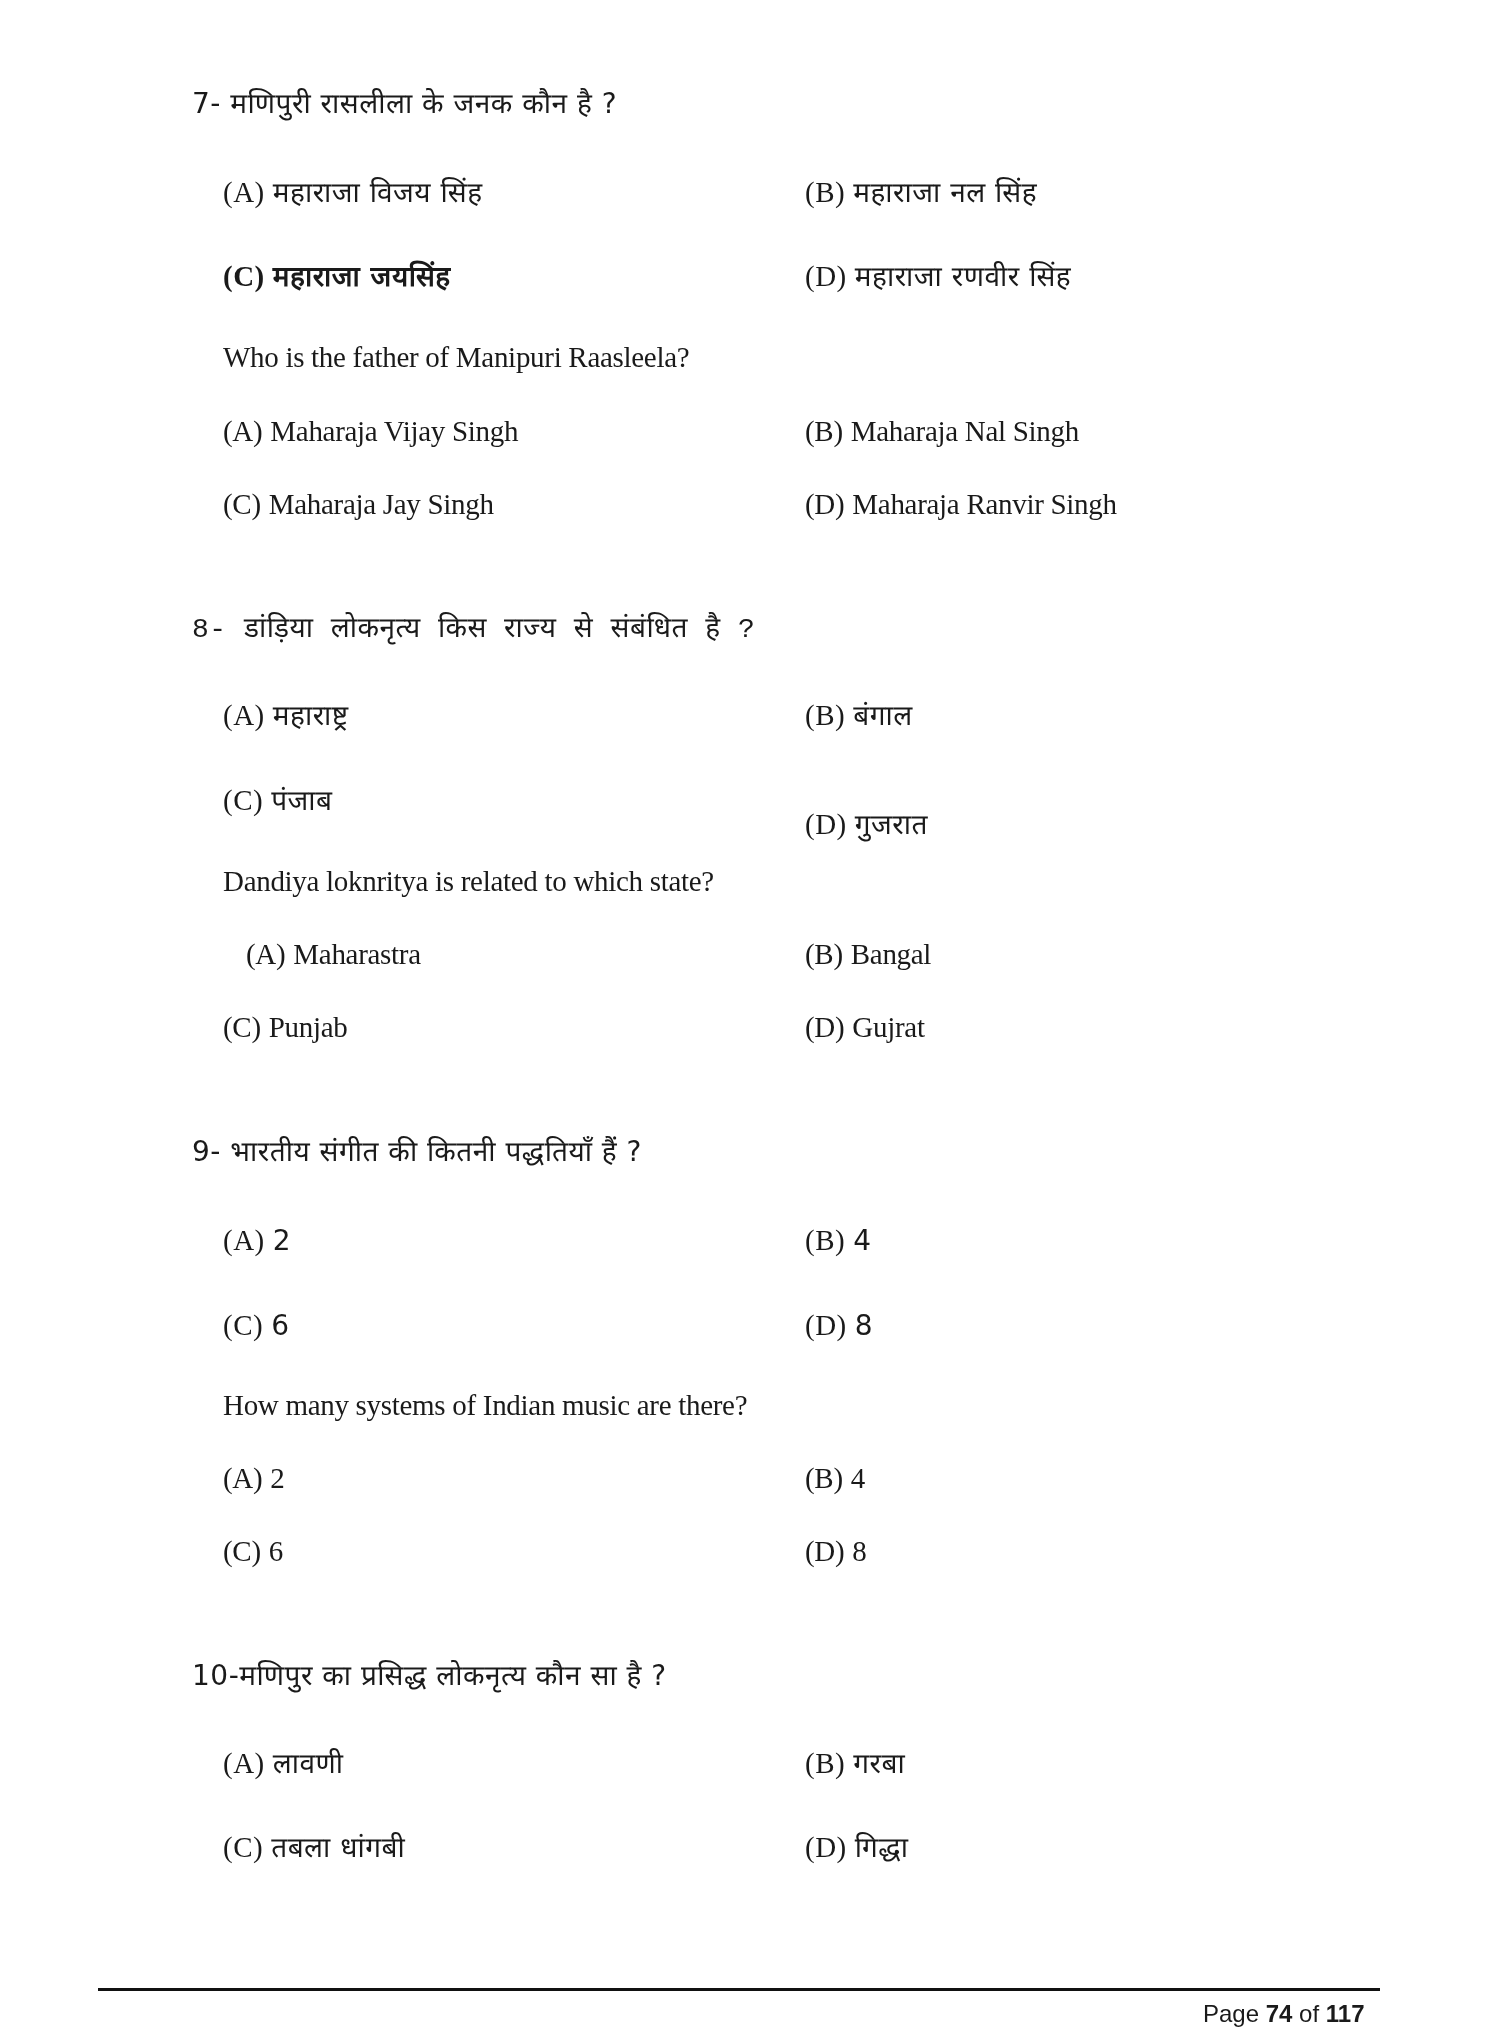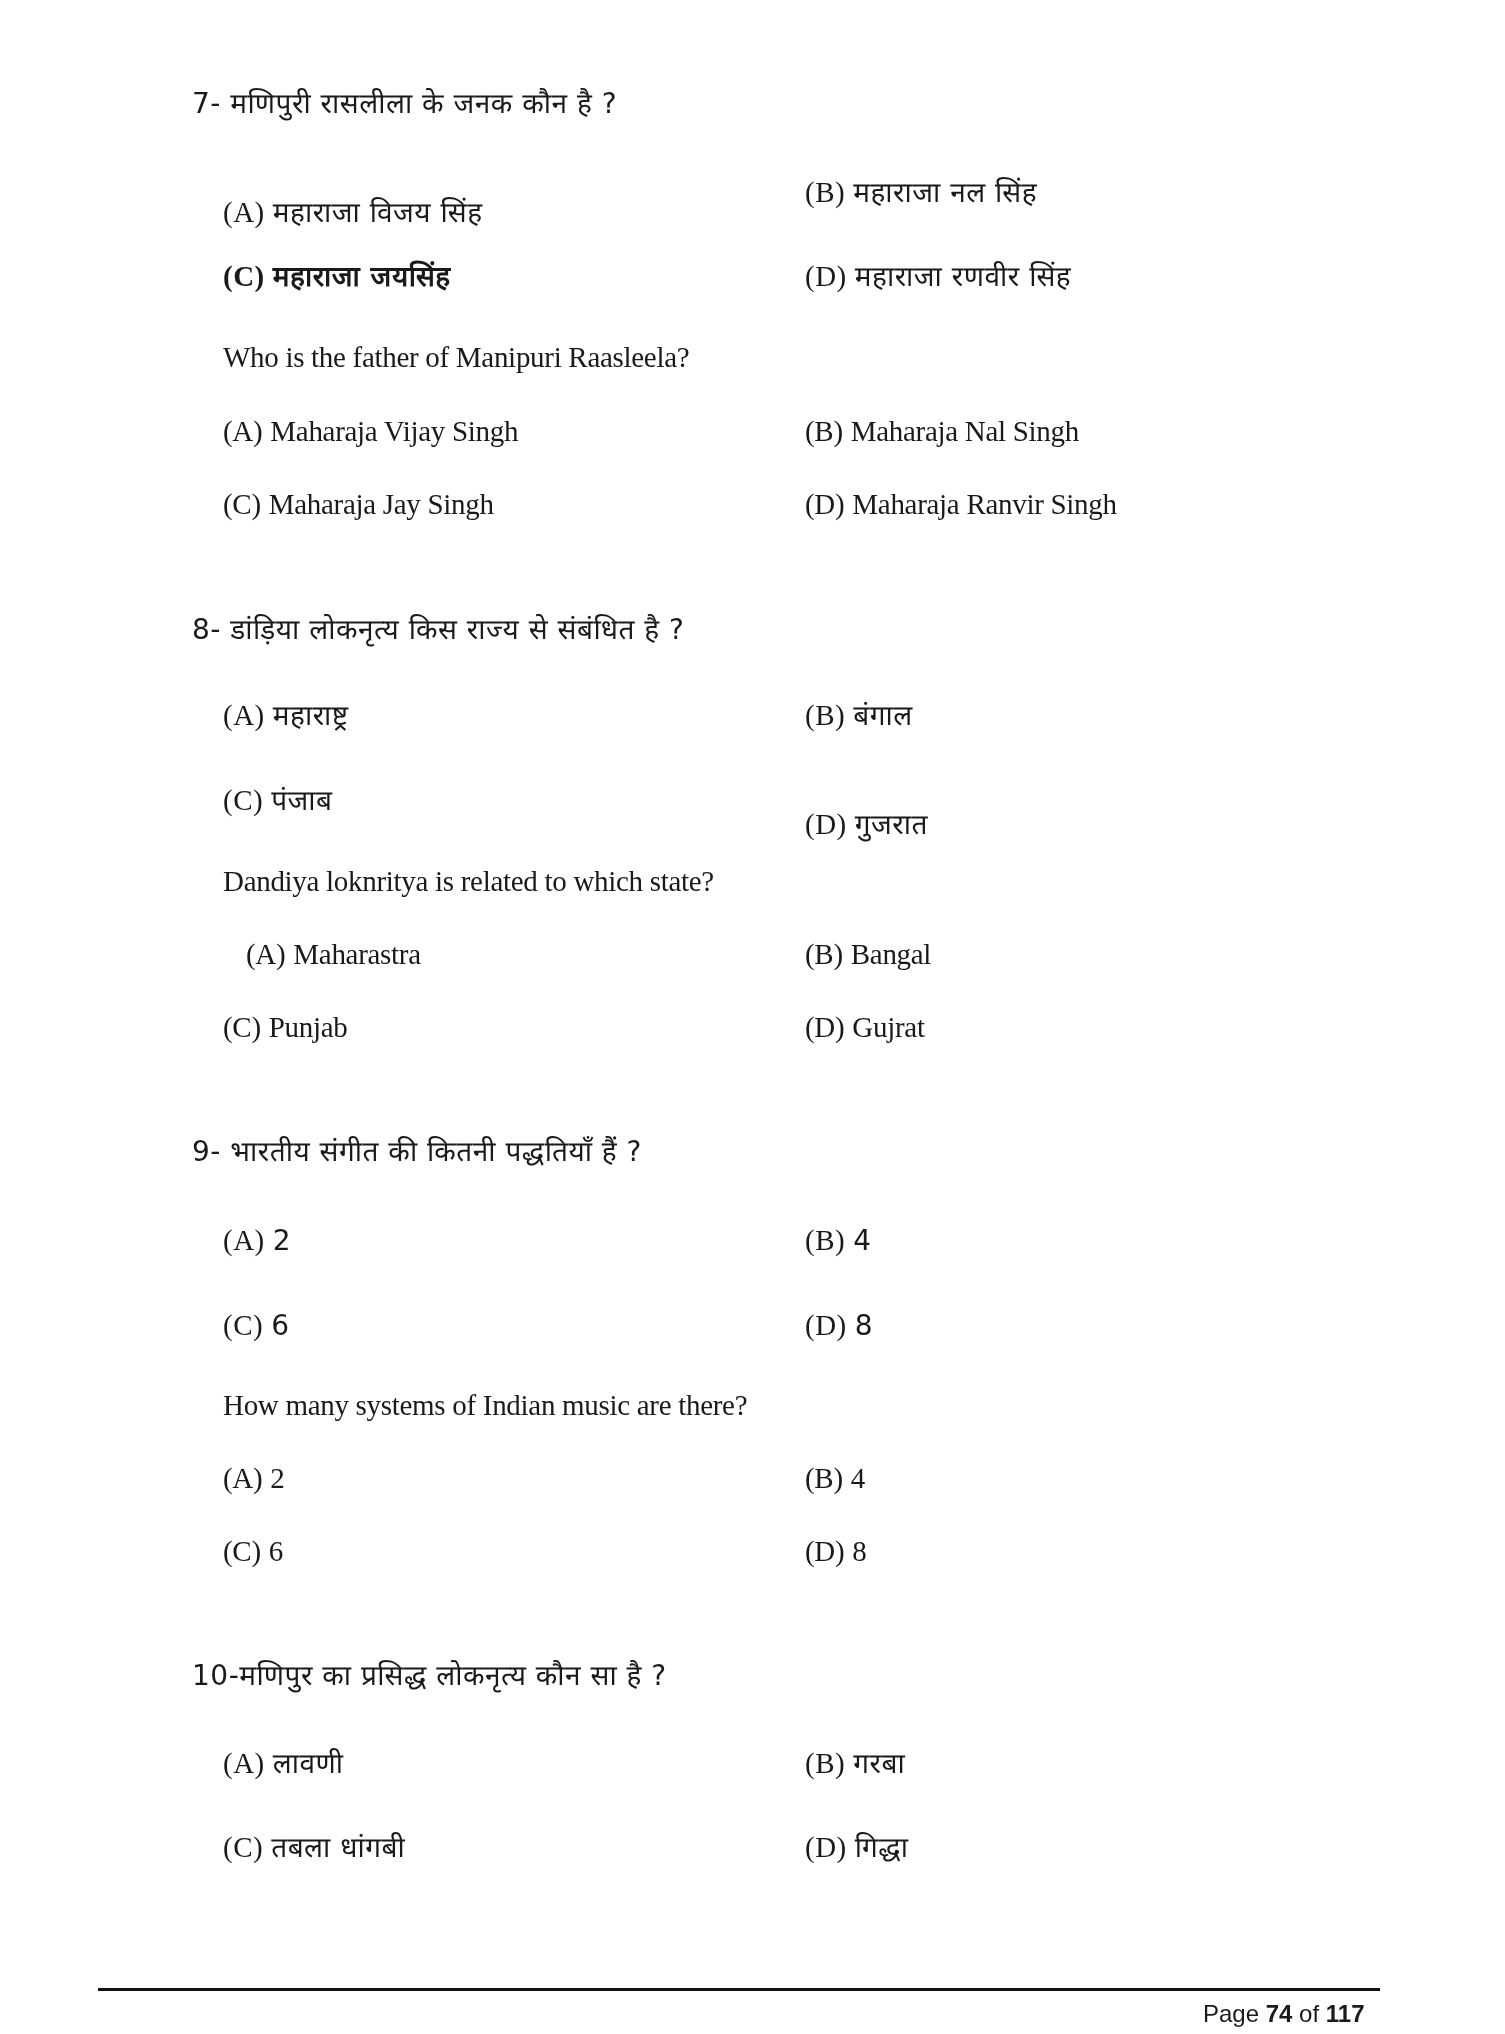--- a/index.html
+++ b/index.html
@@ -29,21 +29,21 @@
     }
     .footer b { font-weight: bold; }
   </style>
 </head>
 <body>
 
 <div class="line hi q" style="top:104px;">
   <span>7-</span>
   <span>मणिपुरी रासलीला के जनक कौन है ?</span>
 </div>
-<div class="line hi colA" style="top:192px;margin-top:20px;">
+<div class="line hi colA" style="top:192px;">
   <span class="label">(A)</span><span>महाराजा विजय सिंह</span>
 </div>
 <div class="line hi colB" style="top:192px;">
   <span class="label">(B)</span><span>महाराजा नल सिंह</span>
 </div>
 <div class="line hi colA" style="top:276px;font-weight:bold;">
   <span class="label">(C)</span><span>महाराजा जयसिंह</span>
 </div>
 <div class="line hi colB" style="top:276px;">
   <span class="label">(D)</span><span>महाराजा रणवीर सिंह</span>
@@ -55,21 +55,21 @@
 <div class="line en colB" style="top:431px;">
   <span class="label">(B)</span><span>Maharaja Nal Singh</span>
 </div>
 <div class="line en colA" style="top:504px;">
   <span class="label">(C)</span><span>Maharaja Jay Singh</span>
 </div>
 <div class="line en colB" style="top:504px;">
   <span class="label">(D)</span><span>Maharaja Ranvir Singh</span>
 </div>
 
-<div class="line hi q" style="top:630px;">
+<div class="line hi q" style="top:630px;font-family:Liberation Mono, monospace;">
   <span>8-</span>
   <span>डांड़िया लोकनृत्य किस राज्य से संबंधित है ?</span>
 </div>
 <div class="line hi colA" style="top:715px;">
   <span class="label">(A)</span><span>महाराष्ट्र</span>
 </div>
 <div class="line hi colB" style="top:715px;">
   <span class="label">(B)</span><span>बंगाल</span>
 </div>
 <div class="line hi colA" style="top:800px;">

